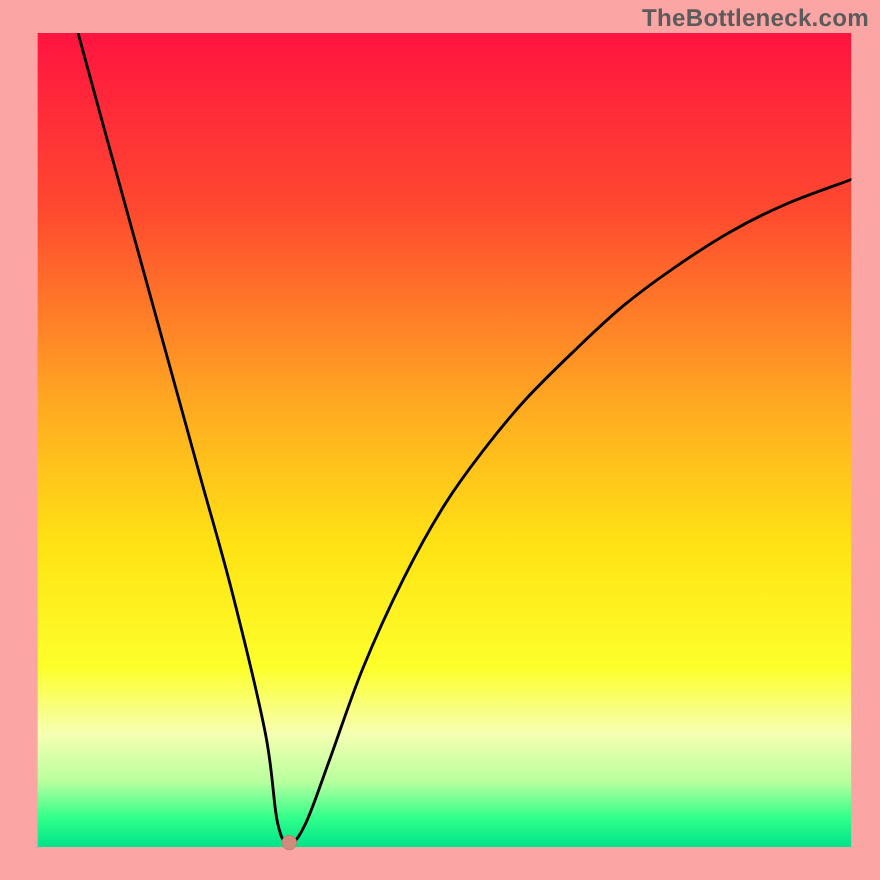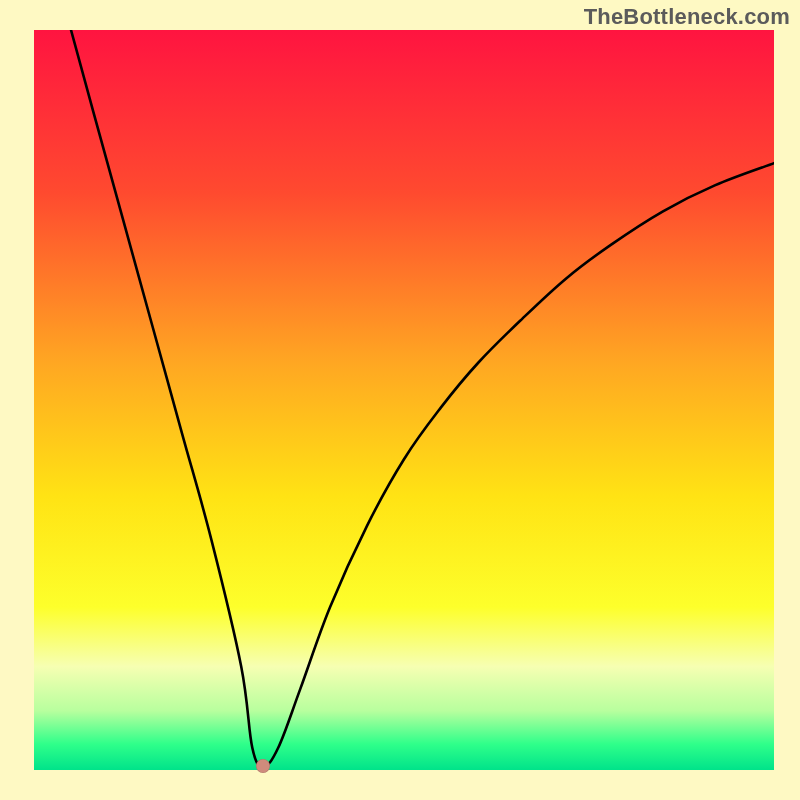--- a/index.html
+++ b/index.html
@@ -8,21 +8,21 @@
     width: 800px;
     height: 800px;
     background: #000;
     font-family: Arial, Helvetica, sans-serif;
     overflow: hidden;
   }
   .frame {
     position: relative;
     width: 800px;
     height: 800px;
-    background: #fef9c3;
+    background: #fca5a5;
   }
   .watermark {
     position: absolute;
     top: 4px;
     right: 10px;
     color: #5b5b5b;
     font-size: 22px;
     font-weight: 600;
     letter-spacing: 0.2px;
     user-select: none;

